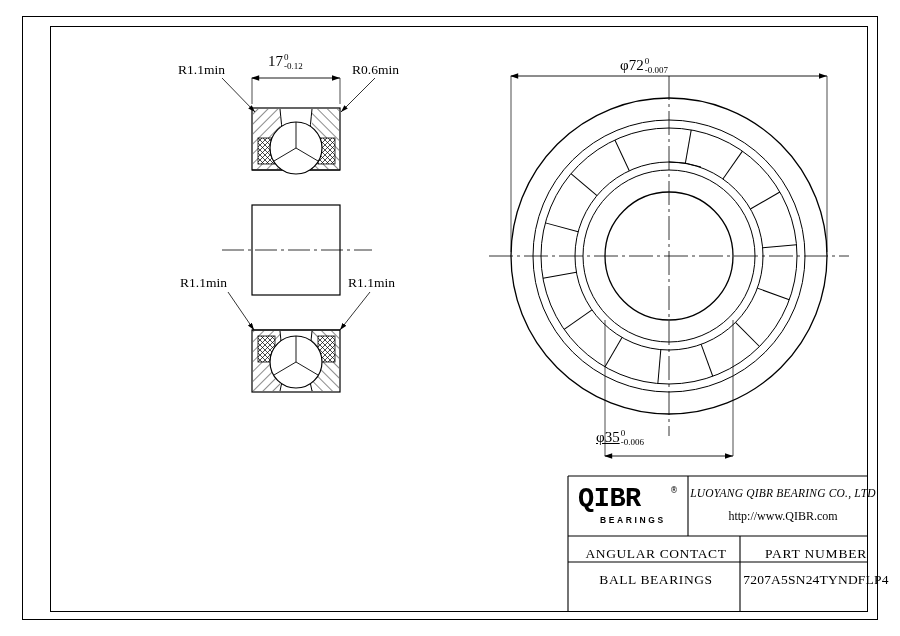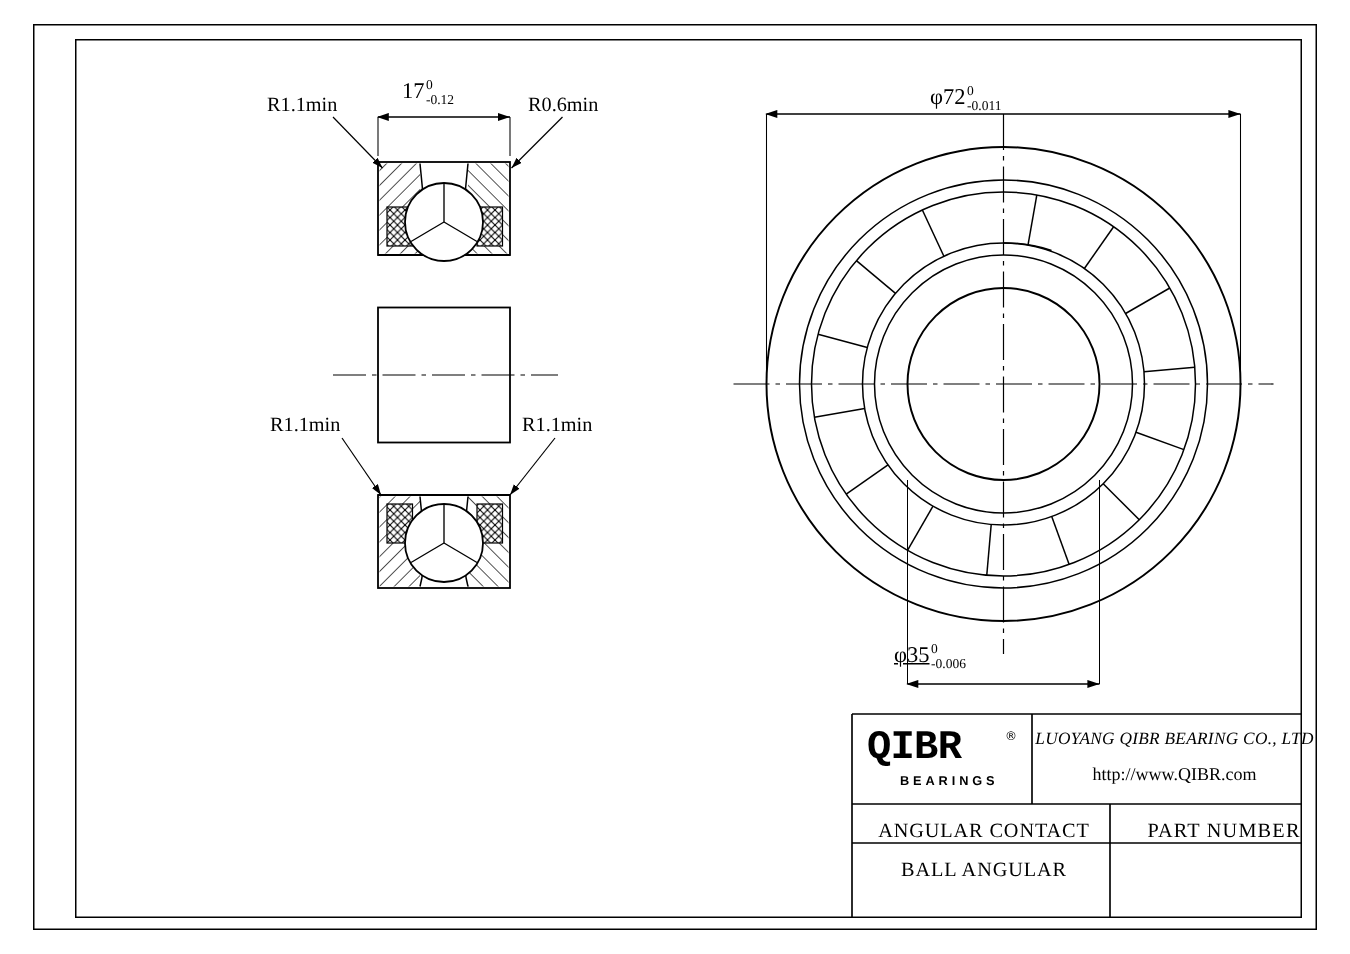--- a/index.html
+++ b/index.html
@@ -314,36 +314,37 @@
   <div class="dimstack dim-17">
     <span class="main">17</span><span class="frac">
       <span style="display:block">0</span>
       <span style="display:block">-0.12</span>
     </span>
   </div>
 
   <div class="dimstack dim-72">
     <span class="main">φ72</span><span class="frac">
       <span style="display:block">0</span>
-      <span style="display:block">-0.011</span>
+      <span style="display:block">-0.007</span>
     </span>
   </div>
 
   <div class="dimstack dim-35">
     <span class="main">φ35</span><span class="frac">
       <span style="display:block">0</span>
       <span style="display:block">-0.006</span>
     </span>
   </div>
 
   <div class="logo-wrap">
     <div class="logo-main">QIBR</div>
     <div class="logo-reg">®</div>
     <div class="logo-sub">BEARINGS</div>
   </div>
 
   <div class="tb tb-company">LUOYANG QIBR BEARING CO., LTD</div>
   <div class="tb tb-url">http://www.QIBR.com</div>
   <div class="tb tb-type1">ANGULAR CONTACT</div>
-  <div class="tb tb-type2">BALL ANGULAR</div>
+  <div class="tb tb-type2">BALL BEARINGS</div>
   <div class="tb tb-pn-label">PART  NUMBER</div>
+  <div class="tb tb-pn-value">7207A5SN24TYNDFLP4</div>
 
 </div>
 
 </body></html>

